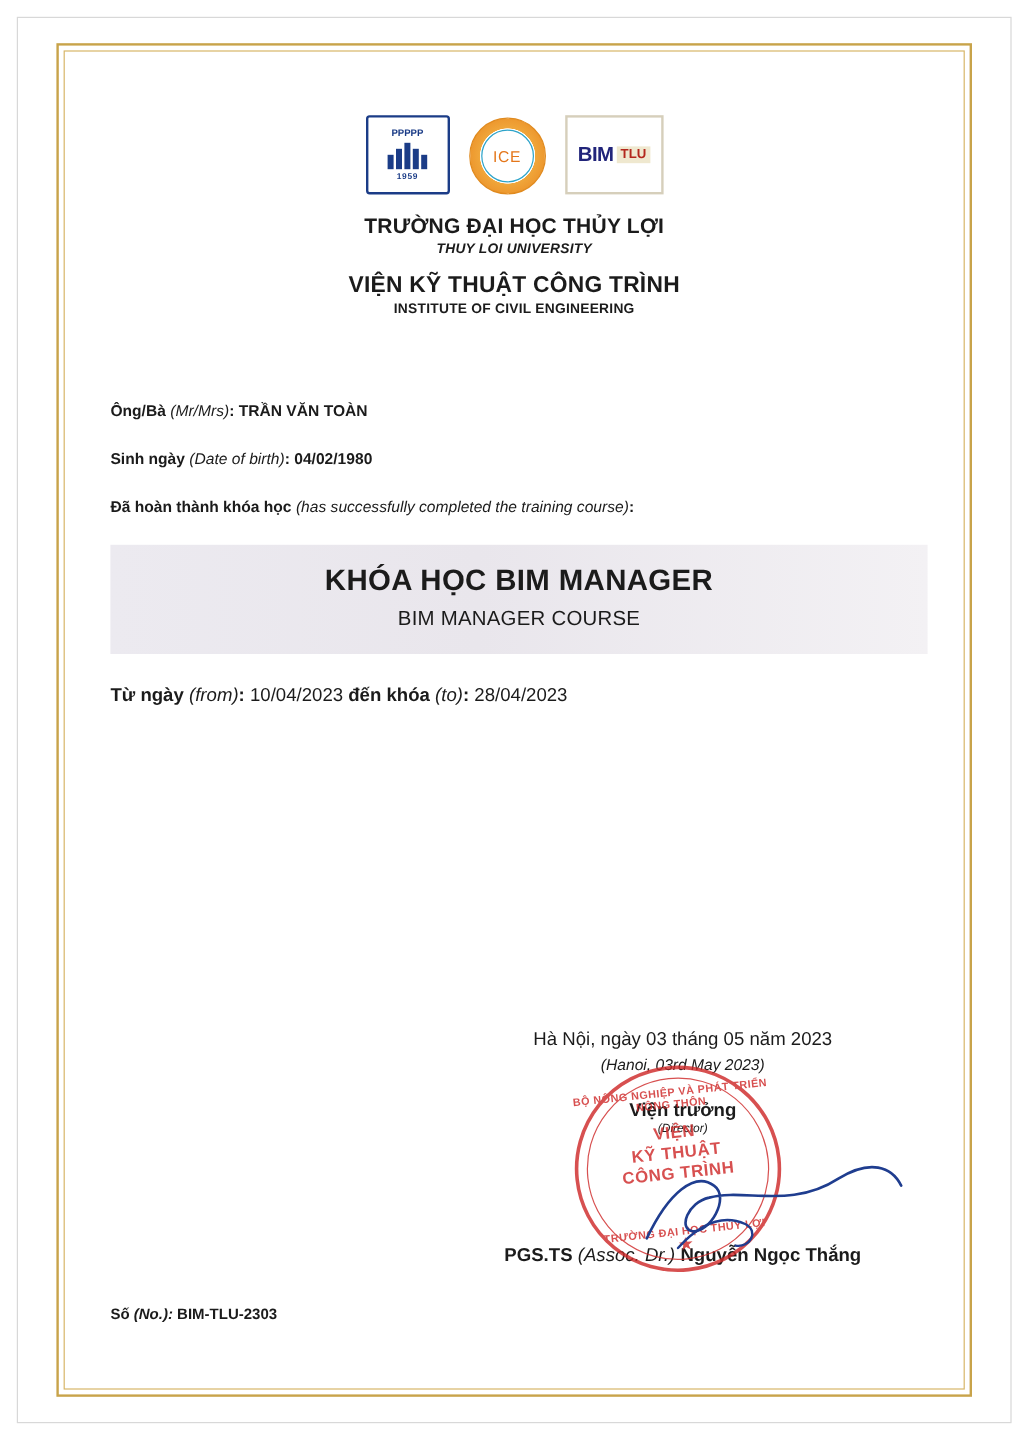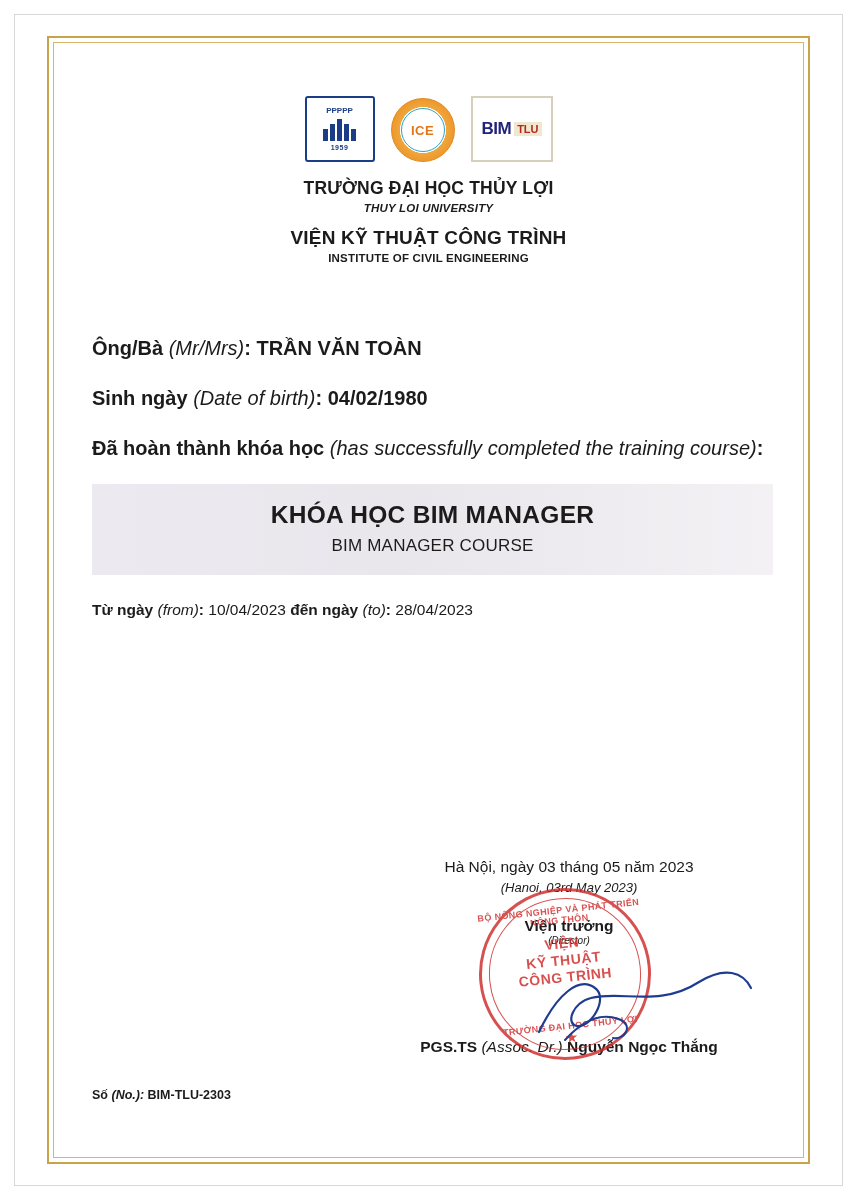--- a/index.html
+++ b/index.html
@@ -131,21 +131,21 @@
     height: 42px;
     border-radius: 50%;
     background: #fff;
     border: 1px solid #2ca3c9;
     display: flex;
     align-items: center;
     justify-content: center;
   }
   .logo-ice .ice-text {
     font-size: 13px;
-    font-weight: bold;
+    font-weight: normal;
     color: #e4761a;
     letter-spacing: .5px;
     text-align: center;
   }
 
   .logo-bim {
     width: 78px;
     height: 62px;
     border: 2px solid #d6cfbb;
     background: #fff;
@@ -211,21 +211,21 @@
     font-size: 21px;
     font-style: italic;
     margin-top: 6px;
     letter-spacing: .6px;
   }
 
   
   .fields {
     margin-top: 70px;
     padding-left: 22px;
-    font-size: 20px;
+    font-size: 13px;
     line-height: 1.45;
   }
   .field-row { margin-bottom: 21px; }
   .lbl { font-weight: bold; }
   .lbl-it { font-style: italic; font-weight: normal; }
   .val { font-weight: bold; }
 
   
   .course-band {
     margin-top: 16px;
@@ -421,21 +421,21 @@
 
     <div class="course-band">
       <div class="c-vn">KHÓA HỌC BIM MANAGER</div>
       <div class="c-en">BIM MANAGER COURSE</div>
     </div>
 
     <div class="dates">
       <span class="lbl">Từ ngày</span>
       <span class="lbl-it">(from)</span><span class="lbl">:</span>
       <span>10/04/2023</span>
-      <span class="lbl">đến ngày</span>
+      <span class="lbl">đến khóa</span>
       <span class="lbl-it">(to)</span><span class="lbl">:</span>
       <span>28/04/2023</span>
     </div>
 
     <div class="sign-area">
       <div class="place">Hà Nội, ngày 03 tháng 05 năm 2023</div>
       <div class="place-en">(Hanoi, 03rd May 2023)</div>
       <div class="role">Viện trưởng</div>
       <div class="role-en">(Director)</div>
 

